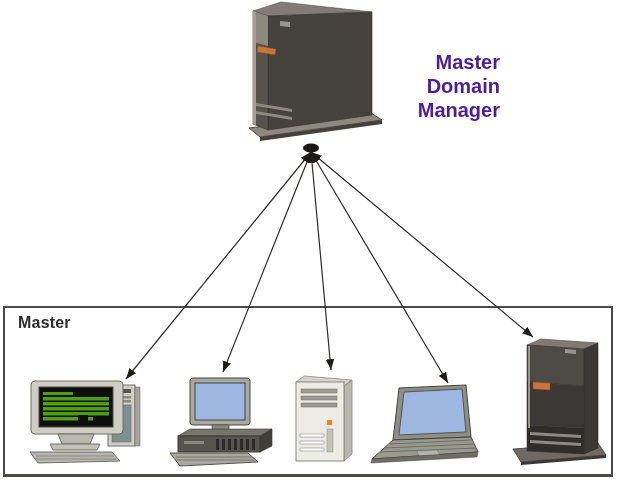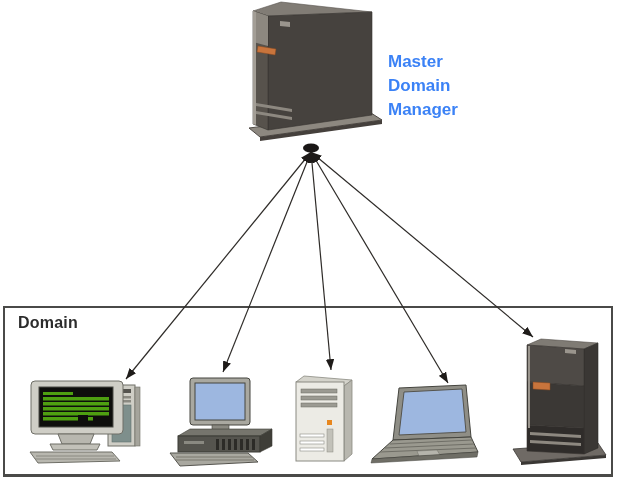--- a/index.html
+++ b/index.html
@@ -24,39 +24,39 @@
     left:13px;top:6px;
     font-size:16px;
     font-weight:bold;
     color:#2c2c2c;
     letter-spacing:0.2px;
   }
   .master-label{
     position:absolute;
     left:388px;top:50px;
     width:112px;
-    text-align:left;
-    font-size:17px;
+    text-align:right;
+    font-size:20px;
     line-height:24px;
     font-weight:bold;
-    color:#3b82f6;
+    color:#4c1d95;
   }
   svg.diagram{
     position:absolute;
     left:0;top:0;
     pointer-events:none;
   }
 </style>
 </head>
 <body>
 
 <div class="canvas">
 
   <div class="agents-box">
-    <span class="agents-label">Domain</span>
+    <span class="agents-label">Master</span>
   </div>
 
   <div class="master-label">Master Domain Manager</div>
 
   <svg class="diagram" width="617" height="480" viewBox="0 0 617 480">
     <defs>
       <marker id="ahEnd" markerWidth="9" markerHeight="7" refX="9" refY="3.5" orient="auto">
         <path d="M0,0 L9,3.5 L0,7 Z" fill="#1e1b19"></path>
       </marker>
       <marker id="ahStart" markerWidth="9" markerHeight="7" refX="9" refY="3.5" orient="auto-start-reverse">

